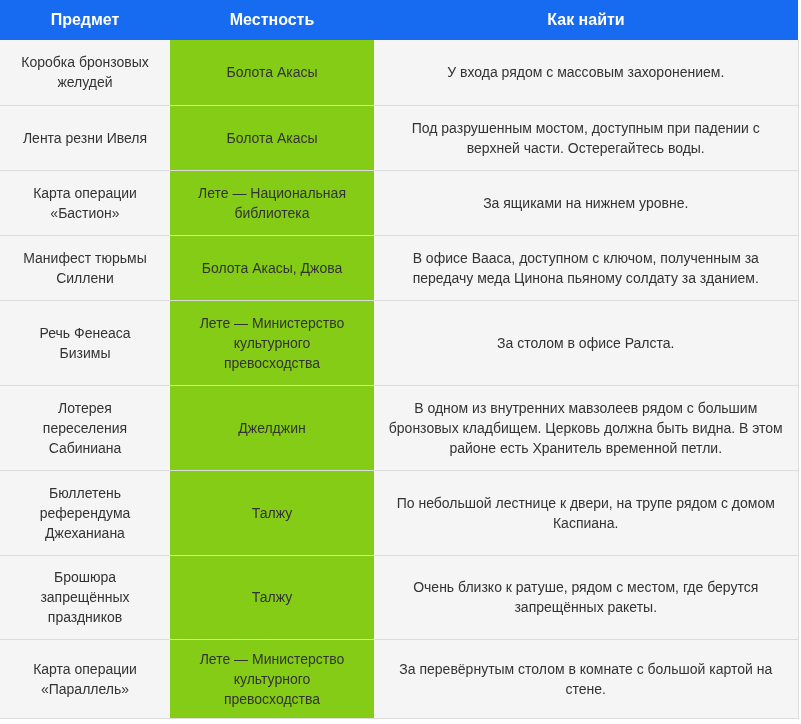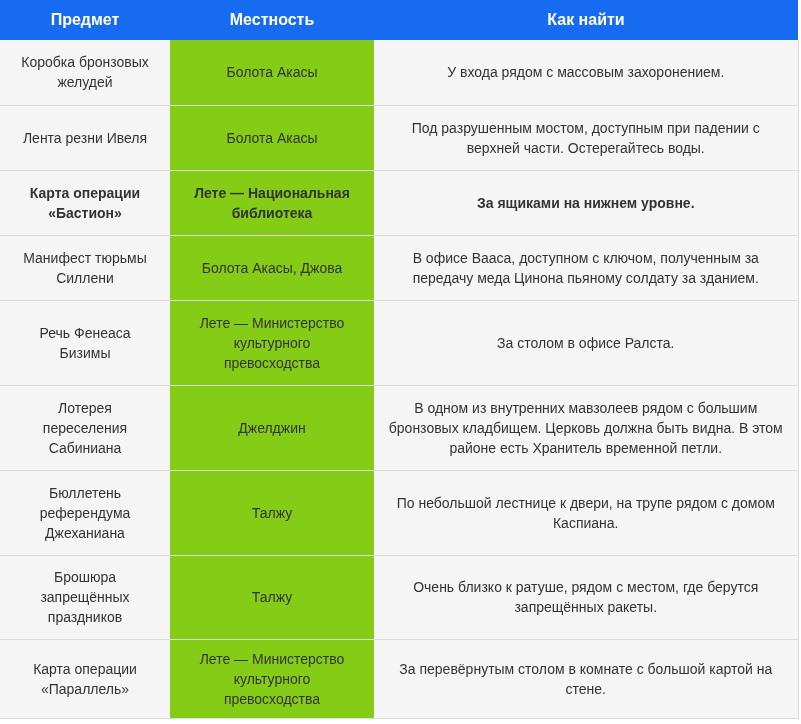--- a/index.html
+++ b/index.html
@@ -34,21 +34,21 @@
       <tr style="height: 65px;">
         <td class="c1">Коробка бронзовых желудей</td>
         <td class="c2">Болота Акасы</td>
         <td class="c3">У входа рядом с массовым захоронением.</td>
       </tr>
       <tr style="height: 65px;">
         <td class="c1">Лента резни Ивеля</td>
         <td class="c2">Болота Акасы</td>
         <td class="c3">Под разрушенным мостом, доступным при падении с верхней части. Остерегайтесь воды.</td>
       </tr>
-      <tr style="height: 65px; font-weight: bold;">
+      <tr style="height: 65px;">
         <td class="c1">Карта операции «Бастион»</td>
         <td class="c2">Лете — Национальная библиотека</td>
         <td class="c3">За ящиками на нижнем уровне.</td>
       </tr>
       <tr style="height: 65px;">
         <td class="c1">Манифест тюрьмы Силлени</td>
         <td class="c2">Болота Акасы, Джова</td>
         <td class="c3">В офисе Вааса, доступном с ключом, полученным за передачу меда Цинона пьяному солдату за зданием.</td>
       </tr>
       <tr style="height: 85px;">

